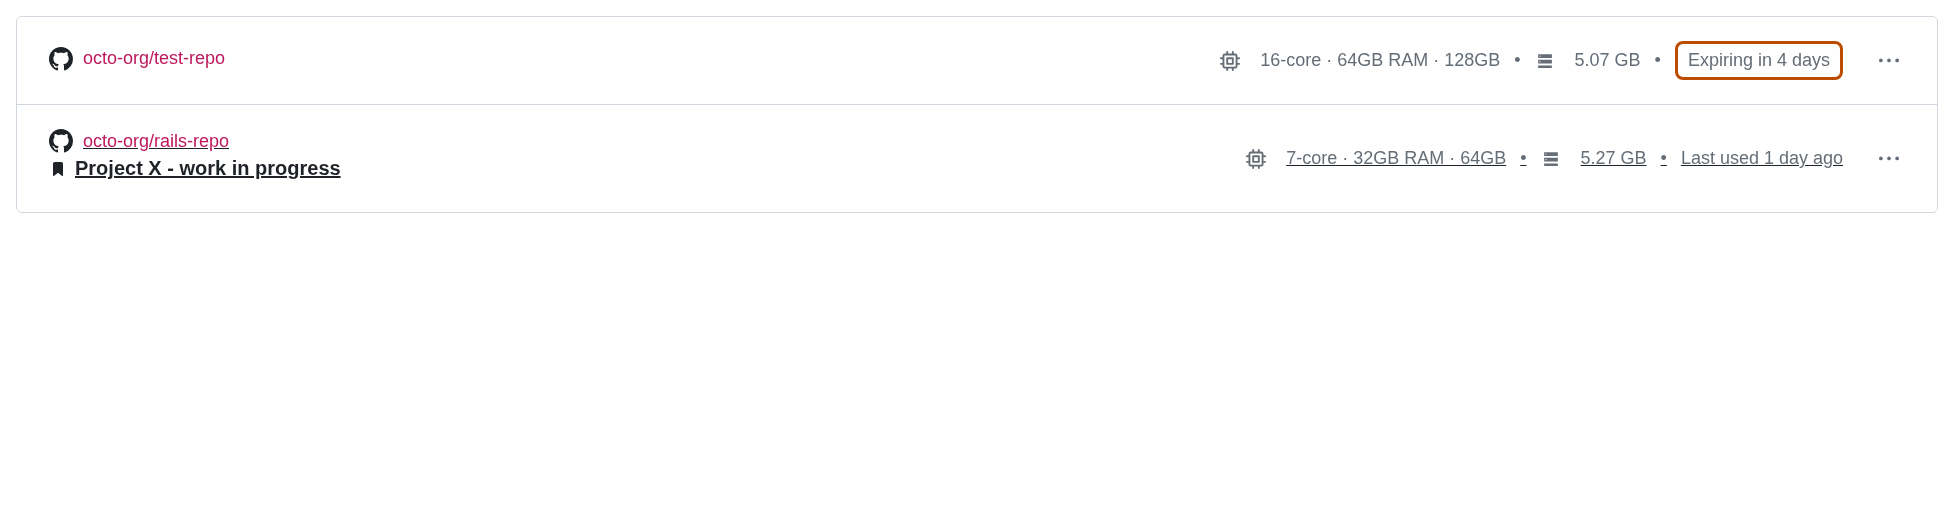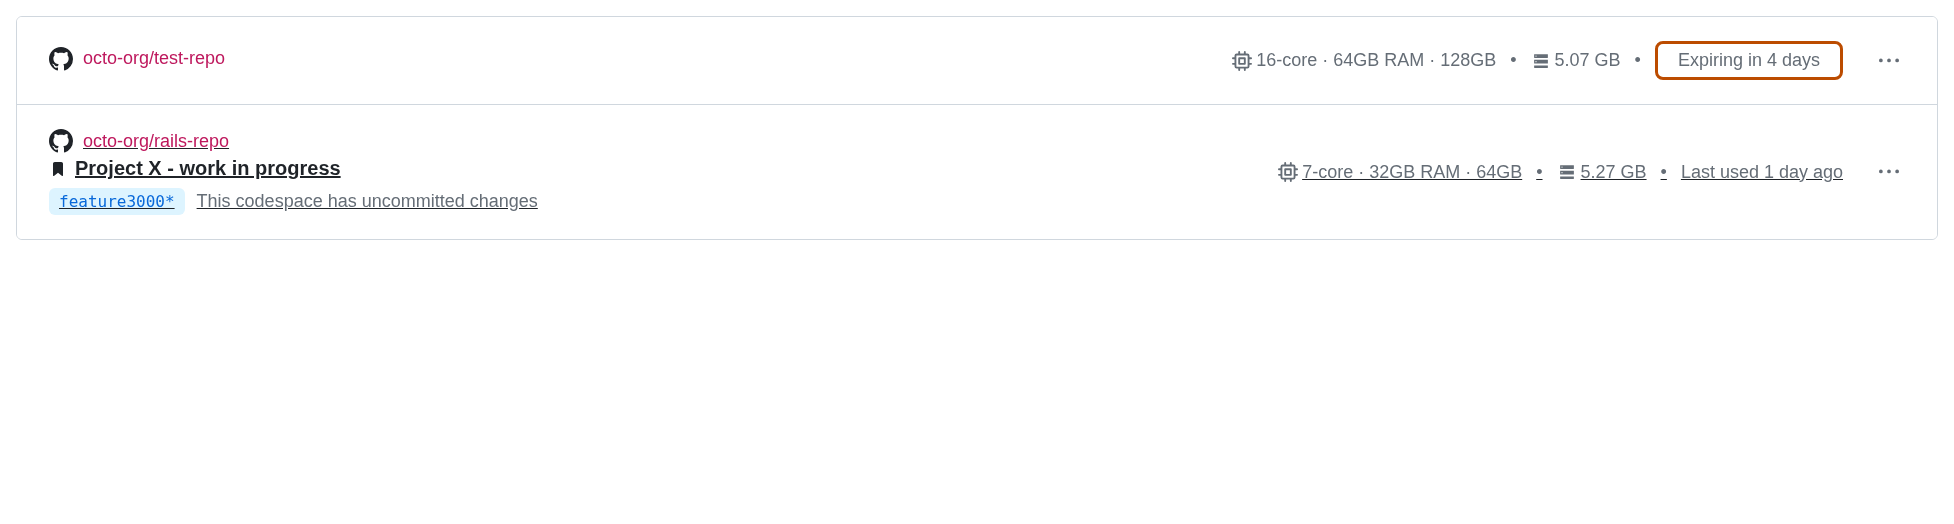--- a/index.html
+++ b/index.html
@@ -113,39 +113,39 @@
     }
     .codespace-right {
       display: flex;
       align-items: center;
       gap: 14px;
       color: #656d76;
       font-size: 18px;
     }
     .spec-group {
       display: flex;
-      gap: 4px;
+      gap: 20px;
     }
     .dot-sep {
       color: #656d76;
     }
     .cpu-icon, .db-icon {
       display: inline-flex;
       align-items: center;
       justify-content: center;
     }
     .cpu-icon svg, .db-icon svg {
       width: 20px;
       height: 20px;
       fill: #656d76;
     }
     .highlight-box {
       border: 3px solid #bc4c00;
       border-radius: 8px;
-      padding: 6px 20px;
+      padding: 6px 10px;
       color: #656d76;
     }
     .kebab-menu {
       display: flex;
       align-items: center;
       justify-content: center;
       width: 32px;
       height: 32px;
       cursor: pointer;
       margin-left: 16px;
@@ -211,24 +211,20 @@
         <span class="repo-name">octo-org/rails-repo</span>
       </div>
       <div class="codespace-title-line">
         <span class="bookmark-icon">
           <svg viewBox="0 0 16 16">
               <path d="M3 2.75C3 1.784 3.784 1 4.75 1h6.5c.966 0 1.75.784 1.75 1.75v11.5a.75.75 0 01-1.227.579L8 11.722l-3.773 3.107A.75.75 0 013 14.25V2.75z"></path>
             </svg>
         </span>
         <span class="codespace-title">Project X - work in progress</span>
       </div>
-      <div class="branch-line">
-        <span class="branch-badge">feature3000*</span>
-        <span class="changes-text-normal">This codespace has uncommitted changes</span>
-      </div>
     </div>
     <div class="codespace-right">
       <div class="spec-group">
         <span class="cpu-icon">
           <svg viewBox="0 0 16 16">
               <path d="M6.5.75V2h3V.75a.75.75 0 011.5 0V2h1.25A1.75 1.75 0 0114 3.75V5h1.25a.75.75 0 010 1.5H14v3h1.25a.75.75 0 010 1.5H14v1.25A1.75 1.75 0 0112.25 14H11v1.25a.75.75 0 01-1.5 0V14h-3v1.25a.75.75 0 01-1.5 0V14H3.75A1.75 1.75 0 012 12.25V11H.75a.75.75 0 010-1.5H2v-3H.75a.75.75 0 010-1.5H2V3.75A1.75 1.75 0 013.75 2H5V.75a.75.75 0 011.5 0zM3.5 3.75v8.5c0 .138.112.25.25.25h8.5a.25.25 0 00.25-.25v-8.5a.25.25 0 00-.25-.25h-8.5a.25.25 0 00-.25.25zM5.75 5h4.5a.75.75 0 01.75.75v4.5a.75.75 0 01-.75.75h-4.5A.75.75 0 015 10.25v-4.5A.75.75 0 015.75 5zm.75 4.5h3v-3h-3v3z"></path>
             </svg>
         </span>
         <span>7-core · 32GB RAM · 64GB</span>
       </div>

